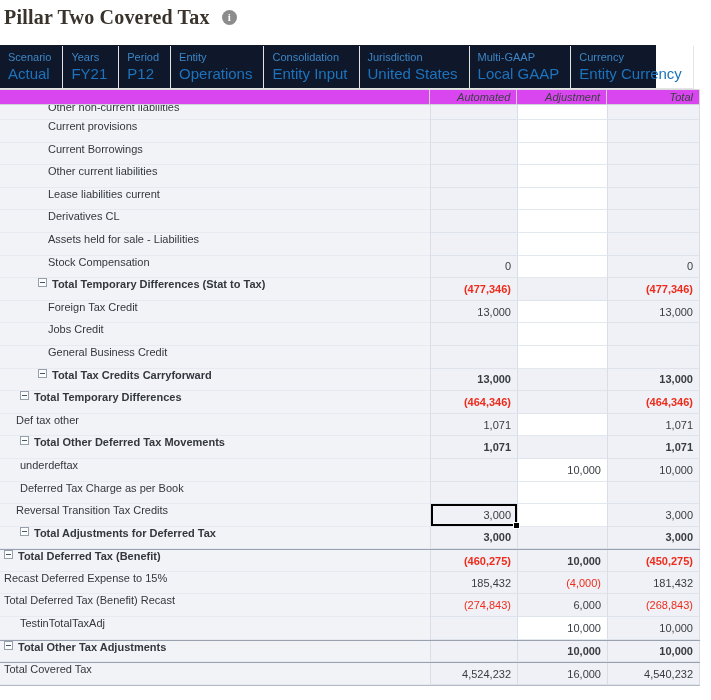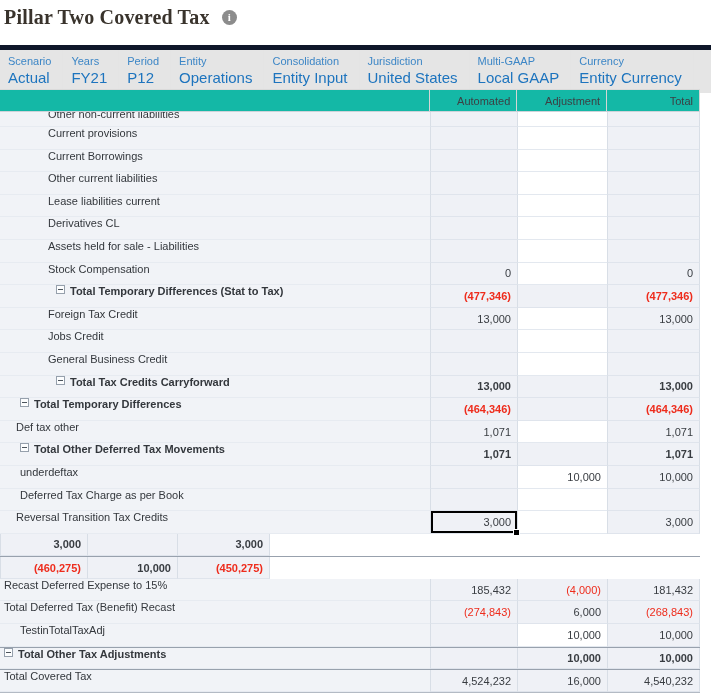--- a/index.html
+++ b/index.html
@@ -9,48 +9,48 @@
   
   .title-bar { position:absolute; top:6px; left:4px; display:flex; align-items:center; }
   .page-title { font-family:"Liberation Serif", serif; font-size:20px; font-weight:700;
                 color:#39332c; letter-spacing:.2px; }
   .info-icon { width:15px; height:15px; border-radius:50%; background:#8c8c8c; color:#fff;
                font-family:"Liberation Serif", serif; font-size:11px; font-weight:700;
                display:flex; align-items:center; justify-content:center; margin-left:12px;
                line-height:1; }
 
   
-  .pov-bar { position:absolute; top:45px; left:0; width:711px; background:#e5e5e5;
-             border-top:5px solid #0f172a; }
+  .pov-bar { position:absolute; top:45px; left:0; width:656px; background:#0f172a;
+             border-top:1px solid #0f172a; }
   .pov-inner { display:inline-flex; border-bottom:1px solid #e4e4e4; }
   .pov-seg { padding:5px 11px 6px 8px; border-right:1px solid #e4e4e4; white-space:nowrap; }
   .pov-label { display:block; font-size:11px; color:#3c86c6; margin-bottom:2px; }
   .pov-value { display:block; font-size:15px; color:#1d74be; }
 
   
   .grid { position:absolute; top:89px; left:0; width:700px; }
-  .ghead { display:flex; height:23px; background:#14b8a6; border-top:1px solid #dadada;
-           border-bottom:1px solid #ced3d9; }
+  .ghead { display:flex; height:16px; background:#d946ef; border-top:1px solid #dadada;
+           border-bottom:1px solid #ced3d9;font-style:italic; }
   .gh-cell { font-size:11px; color:#3c4044; display:flex; align-items:center;
              justify-content:flex-end; padding:0 6px; }
   .gh-rowhdr { width:430px; }
   .gh-col { border-left:1px solid #d5d5d5; }
   .gh-auto { width:87px; } .gh-adj { width:90px; } .gh-total { width:93px; }
   .ghead { border-right:1px solid #d5d5d5; }
 
   .gbody { border-bottom:1px solid #b3bac4; }
   .row { display:flex; height:22.6px; }
   .row.partial { height:15px; overflow:hidden; }
   .row.section { border-top:1px solid #98a1ad; }
 
   .cell-label { width:430px; background:#f1f3f7; border-bottom:1px solid #e7ebf1;
                 display:flex; align-items:flex-start; font-size:11px; color:#33373c;
                 white-space:nowrap; overflow:hidden; }
   .lvl0 { padding-left:4px; }  .lvl1 { padding-left:20px; } .lvl2 { padding-left:16px; }
-  .lvl3 { padding-left:56px; } .lvl4 { padding-left:48px; }
+  .lvl3 { padding-left:38px; } .lvl4 { padding-left:48px; }
 
   .cell { border-left:1px solid #d8dee6; border-bottom:1px solid #dfe4ec;
           background:#eff1f6; font-size:11px; color:#383c41;
           display:flex; align-items:center; justify-content:flex-end;
           padding:0 6px; white-space:nowrap; }
   .col-auto { width:87px; } .col-adj { width:90px; } .col-total { width:93px; border-right:1px solid #d8dee6; }
   .cell.editable { background:#ffffff; border-bottom:1px solid #e3e8ef; }
   .neg { color:#ee2c1c; }
   .row.bold .cell-label, .row.bold .cell { font-weight:700; }
 
@@ -269,25 +269,33 @@
       </div>
       <div class="row" data-name="table-row">
         <div class="cell-label lvl2" data-name="row-header-cell">
           <span data-name="row-label">Reversal Transition Tax Credits</span>
         </div>
         <div class="cell col-auto sel" data-name="cell-automated">3,000</div>
         <div class="cell col-adj editable" data-name="cell-adjustment"></div>
         <div class="cell col-total" data-name="cell-total">3,000</div>
       </div>
       <div class="row bold" data-name="table-row">
+        <div class="cell-label lvl1" data-name="row-header-cell">
+          <span class="exp" data-name="collapse-icon"></span>
+          <span data-name="row-label">Total Adjustments for Deferred Tax</span>
+        </div>
         <div class="cell col-auto" data-name="cell-automated">3,000</div>
         <div class="cell col-adj" data-name="cell-adjustment"></div>
         <div class="cell col-total" data-name="cell-total">3,000</div>
       </div>
       <div class="row bold section" data-name="table-row">
+        <div class="cell-label lvl0" data-name="row-header-cell">
+          <span class="exp" data-name="collapse-icon"></span>
+          <span data-name="row-label">Total Deferred Tax (Benefit)</span>
+        </div>
         <div class="cell col-auto neg" data-name="cell-automated">(460,275)</div>
         <div class="cell col-adj" data-name="cell-adjustment">10,000</div>
         <div class="cell col-total neg" data-name="cell-total">(450,275)</div>
       </div>
       <div class="row" data-name="table-row">
         <div class="cell-label lvl0" data-name="row-header-cell">
           <span data-name="row-label">Recast Deferred Expense to 15%</span>
         </div>
         <div class="cell col-auto" data-name="cell-automated">185,432</div>
         <div class="cell col-adj neg" data-name="cell-adjustment">(4,000)</div>

